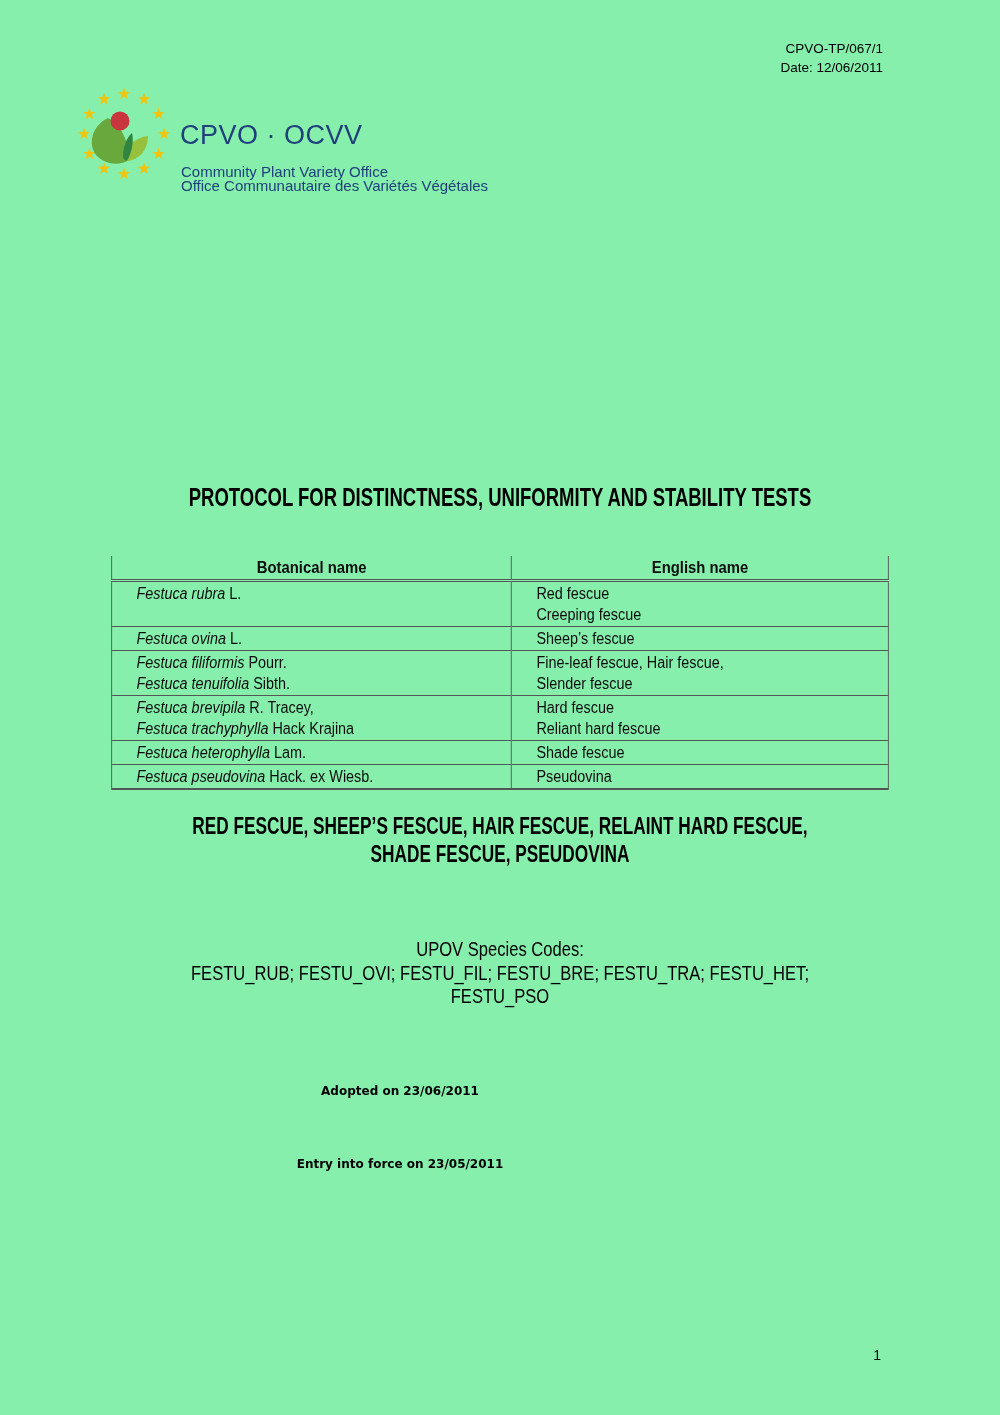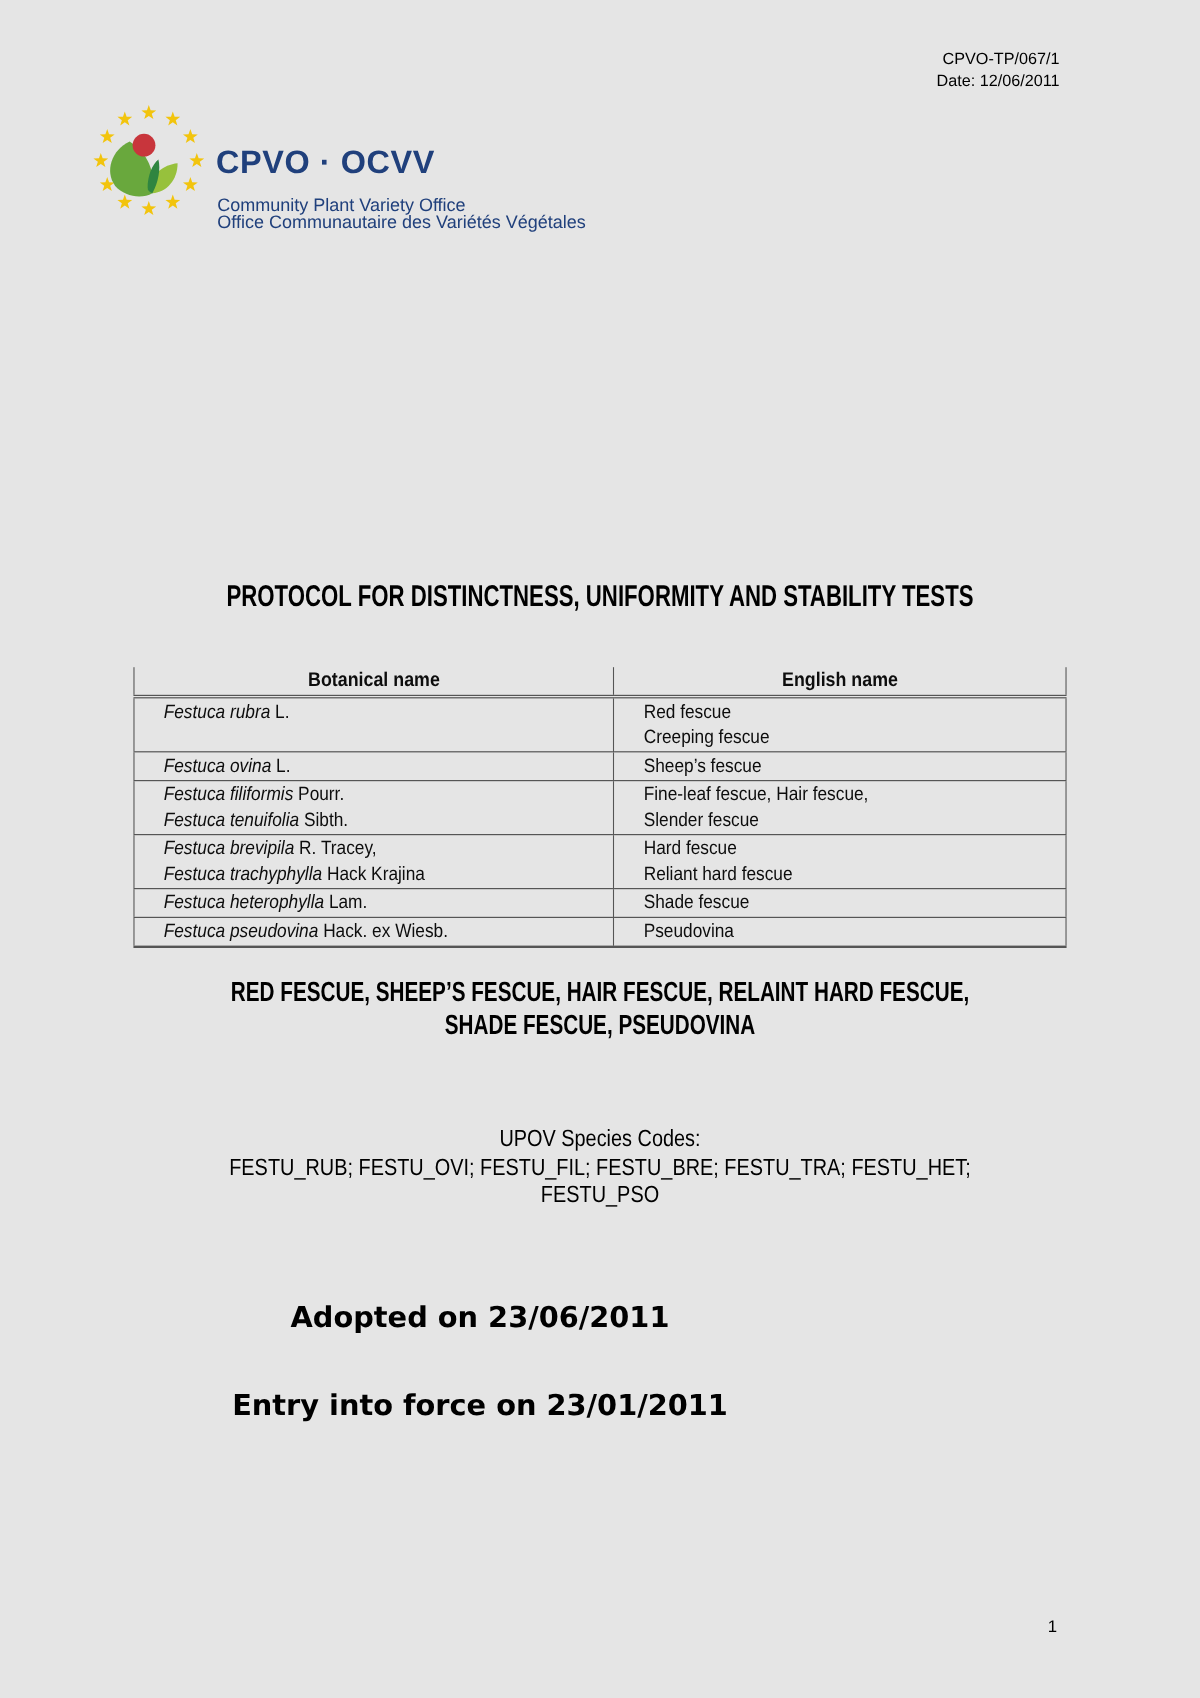--- a/index.html
+++ b/index.html
@@ -1,42 +1,42 @@
 <!DOCTYPE html>
 <html><head>
 <meta charset="utf-8">
 <style>
   html, body { margin: 0; padding: 0; background: #ffffff; }
   .page {
     position: relative;
     width: 1000px;
     height: 1415px;
     margin: 0 auto;
-    background: #e5e5e5;
+    background: #86efac;
     font-family: "Liberation Sans", sans-serif;
     color: #000;
     overflow: hidden;
   }
   .abs { position: absolute; }
 
   
   .doc-ref {
     top: 40px; right: 117px;
     text-align: right;
     font-size: 13.5px;
     line-height: 18.5px;
     color: #000;
   }
 
   
   .logo { left: 74px; top: 84px; width: 430px; height: 118px; }
   .logo-mark { position: absolute; left: 0; top: 0; width: 100px; height: 100px; }
   .logo-acronym {
     position: absolute; left: 106px; top: 36px;
-    font-size: 27px; font-weight: 700; letter-spacing: 0.5px;
+    font-size: 27px; font-weight: 400; letter-spacing: 0.5px;
     line-height: 30px; white-space: nowrap;
   }
   .logo-subtitles { position: absolute; left: 107px; top: 81px; font-size: 15px; line-height: 13.5px; white-space: nowrap; }
 
   
   .centered { left: 0; width: 1000px; text-align: center; transform-origin: 500px 0; }
   .page-title {
     top: 483px;
     font-size: 25px; font-weight: 700;
     transform: scaleX(0.74);
@@ -52,21 +52,21 @@
     top: 938px;
     font-size: 19.5px; line-height: 23.5px;
     transform: scaleX(0.85);
     white-space: nowrap;
   }
 
   
   .adopted-heading, .entry-heading {
     left: 0; width: 800px; text-align: center;
     font-family: "DejaVu Sans", sans-serif;
-    font-weight: 700; font-size: 24px;
+    font-weight: 700; font-size: 12px;
   }
   .adopted-heading { top: 1084px; }
   .entry-heading   { top: 1157px; }
 
   
   .table-wrap {
     top: 556px; left: 0; width: 1000px;
     display: flex; justify-content: center;
     transform: scaleX(0.9); transform-origin: 500px 0;
   }
@@ -217,17 +217,17 @@
     <div>SHADE FESCUE, PSEUDOVINA</div>
   </div>
 
   <div class="abs centered upov-block">
     <div>UPOV Species Codes:</div>
     <div>FESTU_RUB; FESTU_OVI; FESTU_FIL; FESTU_BRE; FESTU_TRA; FESTU_HET;</div>
     <div>FESTU_PSO</div>
   </div>
 
   <div class="abs adopted-heading">Adopted on 23/06/2011</div>
-  <div class="abs entry-heading">Entry into force on 23/01/2011</div>
+  <div class="abs entry-heading">Entry into force on 23/05/2011</div>
 
   <div class="abs page-number">1</div>
 
 </div>
 
 </body></html>

